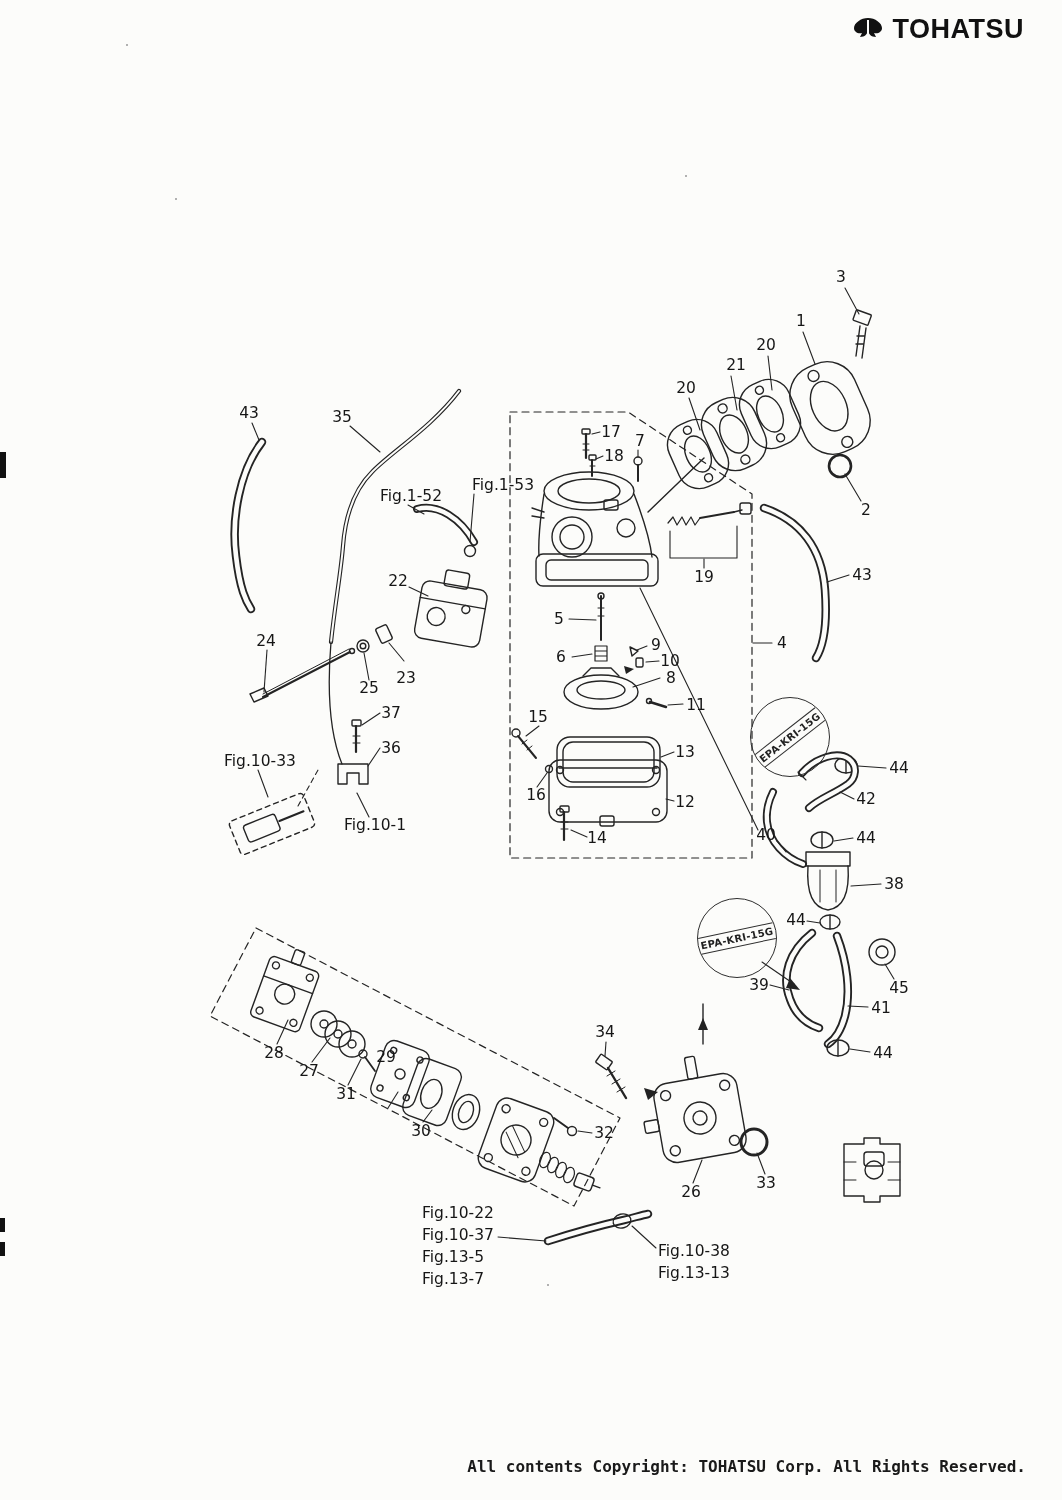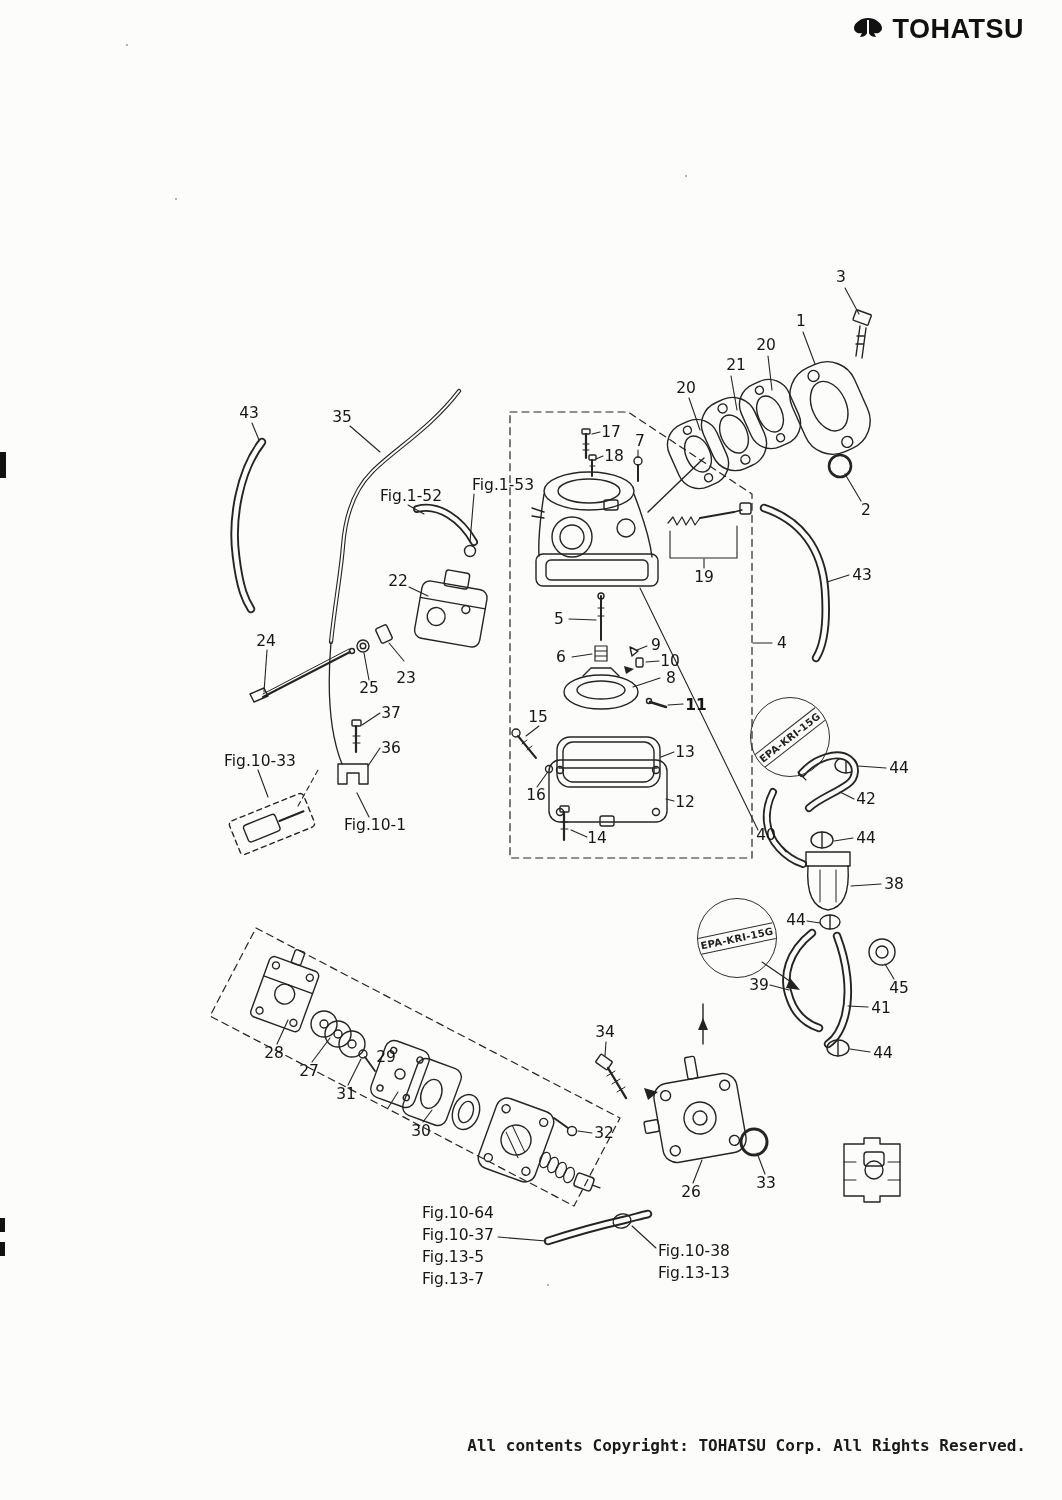--- a/index.html
+++ b/index.html
@@ -3,21 +3,21 @@
 <meta charset="utf-8">
 <style>
   html,body{margin:0;padding:0;background:#e8e8e6;}
   .page{position:relative;width:1062px;height:1500px;margin:0 auto;background:#fcfcfa;
         font-family:"DejaVu Sans",sans-serif;color:#1a1a1a;overflow:hidden;}
   .brand{position:absolute;top:14px;right:38px;display:flex;align-items:center;gap:8px;}
   .brand-text{font-size:27px;font-weight:bold;letter-spacing:.5px;
         font-family:"Liberation Sans",sans-serif;color:#111;}
   .title{position:absolute;left:110px;top:78px;font-size:20px;font-weight:bold;
         letter-spacing:1px;font-family:"DejaVu Sans Mono",monospace;}
-  .copyright{position:absolute;right:36px;bottom:45px;font-size:16px;font-weight:bold;
+  .copyright{position:absolute;right:36px;bottom:24px;font-size:16px;font-weight:bold;
         font-family:"DejaVu Sans Mono",monospace;}
   .diagram-svg{position:absolute;left:0;top:0;}
   #label-layer{position:absolute;left:0;top:0;width:1062px;height:1500px;pointer-events:none;}
   .part-label{position:absolute;transform:translate(-50%,-50%);font-size:15.5px;
         font-family:"DejaVu Sans",sans-serif;color:#161616;}
   .fig-ref{position:absolute;transform:translateY(-50%);font-size:15.5px;
         font-family:"DejaVu Sans",sans-serif;color:#161616;white-space:nowrap;}
   .stamp{position:absolute;width:78px;height:78px;border:1.5px solid #2e2e2e;border-radius:50%;
         transform:translate(-50%,-50%);display:flex;align-items:center;justify-content:center;}
   .stamp-text{font-size:10px;font-weight:bold;letter-spacing:.3px;white-space:nowrap;
@@ -378,21 +378,21 @@
       <div class="part-label" style="left: 398px; top: 581px;">22</div>
       <div class="part-label" style="left: 559px; top: 619px;">5</div>
       <div class="part-label" style="left: 782px; top: 643px;">4</div>
       <div class="part-label" style="left: 266px; top: 641px;">24</div>
       <div class="part-label" style="left: 561px; top: 657px;">6</div>
       <div class="part-label" style="left: 656px; top: 645px;">9</div>
       <div class="part-label" style="left: 670px; top: 661px;">10</div>
       <div class="part-label" style="left: 671px; top: 678px;">8</div>
       <div class="part-label" style="left: 369px; top: 688px;">25</div>
       <div class="part-label" style="left: 406px; top: 668px; margin-top: 10px;">23</div>
-      <div class="part-label" style="left: 696px; top: 705px; font-weight: bold;">11</div>
+      <div class="part-label" style="left: 696px; top: 705px;">11</div>
       <div class="part-label" style="left: 538px; top: 717px;">15</div>
       <div class="part-label" style="left: 391px; top: 713px;">37</div>
       <div class="part-label" style="left: 391px; top: 748px;">36</div>
       <div class="part-label" style="left: 685px; top: 752px;">13</div>
       <div class="part-label" style="left: 536px; top: 795px;">16</div>
       <div class="part-label" style="left: 685px; top: 802px;">12</div>
       <div class="part-label" style="left: 597px; top: 838px;">14</div>
       <div class="part-label" style="left: 899px; top: 768px;">44</div>
       <div class="part-label" style="left: 866px; top: 799px;">42</div>
       <div class="part-label" style="left: 766px; top: 835px;">40</div>
@@ -409,21 +409,21 @@
       <div class="part-label" style="left: 386px; top: 1057px;">29</div>
       <div class="part-label" style="left: 421px; top: 1131px;">30</div>
       <div class="part-label" style="left: 605px; top: 1032px;">34</div>
       <div class="part-label" style="left: 604px; top: 1133px;">32</div>
       <div class="part-label" style="left: 691px; top: 1192px;">26</div>
       <div class="part-label" style="left: 766px; top: 1183px;">33</div>
       <div class="fig-ref" style="left: 380px; top: 496px;">Fig.1-52</div>
       <div class="fig-ref" style="left: 448px; top: 485px; margin-left: 24px;">Fig.1-53</div>
       <div class="fig-ref" style="left: 224px; top: 761px;">Fig.10-33</div>
       <div class="fig-ref" style="left: 344px; top: 825px;">Fig.10-1</div>
-      <div class="fig-ref" style="left: 422px; top: 1213px;">Fig.10-64</div>
+      <div class="fig-ref" style="left: 422px; top: 1213px;">Fig.10-22</div>
       <div class="fig-ref" style="left: 422px; top: 1235px;">Fig.10-37</div>
       <div class="fig-ref" style="left: 422px; top: 1257px;">Fig.13-5</div>
       <div class="fig-ref" style="left: 422px; top: 1279px;">Fig.13-7</div>
       <div class="fig-ref" style="left: 658px; top: 1251px;">Fig.10-38</div>
       <div class="fig-ref" style="left: 658px; top: 1273px;">Fig.13-13</div>
       <div class="stamp" style="left: 790px; top: 737px;">
         <span class="stamp-text" style="transform: rotate(-38deg);">EPA-KRI-15G</span>
       </div>
       <div class="stamp" style="left: 737px; top: 938px;">
         <span class="stamp-text" style="transform: rotate(-12deg);">EPA-KRI-15G</span>

